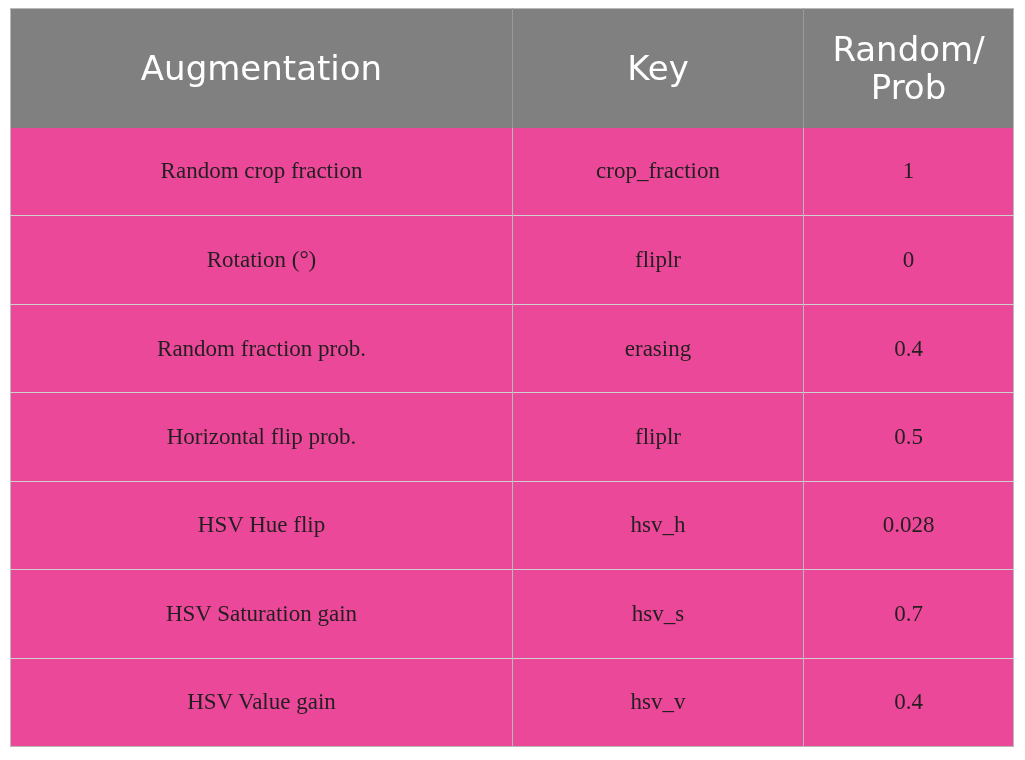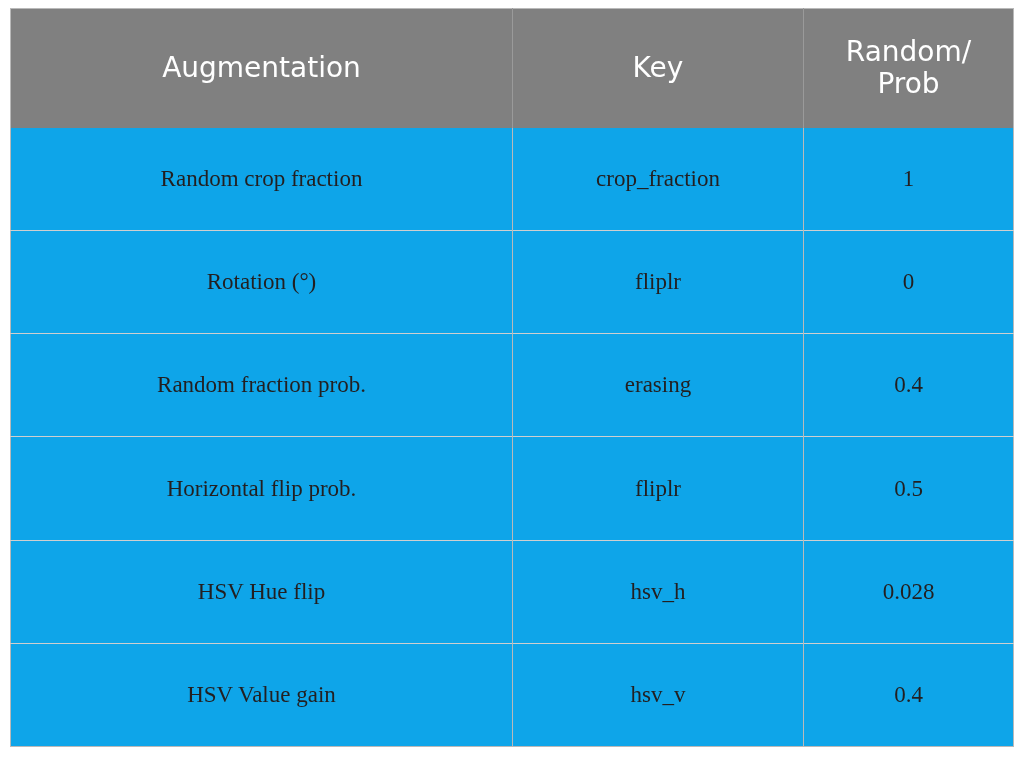--- a/index.html
+++ b/index.html
@@ -47,21 +47,21 @@
 
   
   thead tr.header-row {
     height: 119px;
   }
   thead th {
     background: #808080;
     color: #ffffff;
     font-family: "DejaVu Sans", "Liberation Sans", sans-serif;
     font-weight: 400;
-    font-size: 28px;
+    font-size: 34px;
     line-height: 1.14;
     text-align: center;
     vertical-align: middle;
     padding: 0 6px;
     border: none;
     border-right: 1px solid #9a9a9a;
   }
   thead th:last-child {
     border-right: none;
   }
@@ -75,21 +75,21 @@
   }
   tbody td {
     font-family: "Liberation Serif", "DejaVu Serif", serif;
     font-size: 23px;
     color: #231f20;
     text-align: center;
     vertical-align: middle;
     padding: 0 8px;
     border-top: 1px solid #cfcfcf;
     border-right: 1px solid #b9b9b9;
-    background: #0ea5e9;
+    background: #ec4899;
   }
   tbody td:last-child {
     border-right: none;
   }
   tbody tr:first-child td {
     border-top: none;
   }
 </style>
 </head>
 <body>
@@ -136,20 +136,25 @@
           <td>Horizontal flip prob.</td>
           <td>fliplr</td>
           <td>0.5</td>
         </tr>
         <tr>
           <td>HSV Hue flip</td>
           <td>hsv_h</td>
           <td>0.028</td>
         </tr>
         <tr>
+          <td>HSV Saturation gain</td>
+          <td>hsv_s</td>
+          <td>0.7</td>
+        </tr>
+        <tr>
           <td>HSV Value gain</td>
           <td>hsv_v</td>
           <td>0.4</td>
         </tr>
       </tbody>
     </table>
   </div>
 </div>
 
 </body></html>

